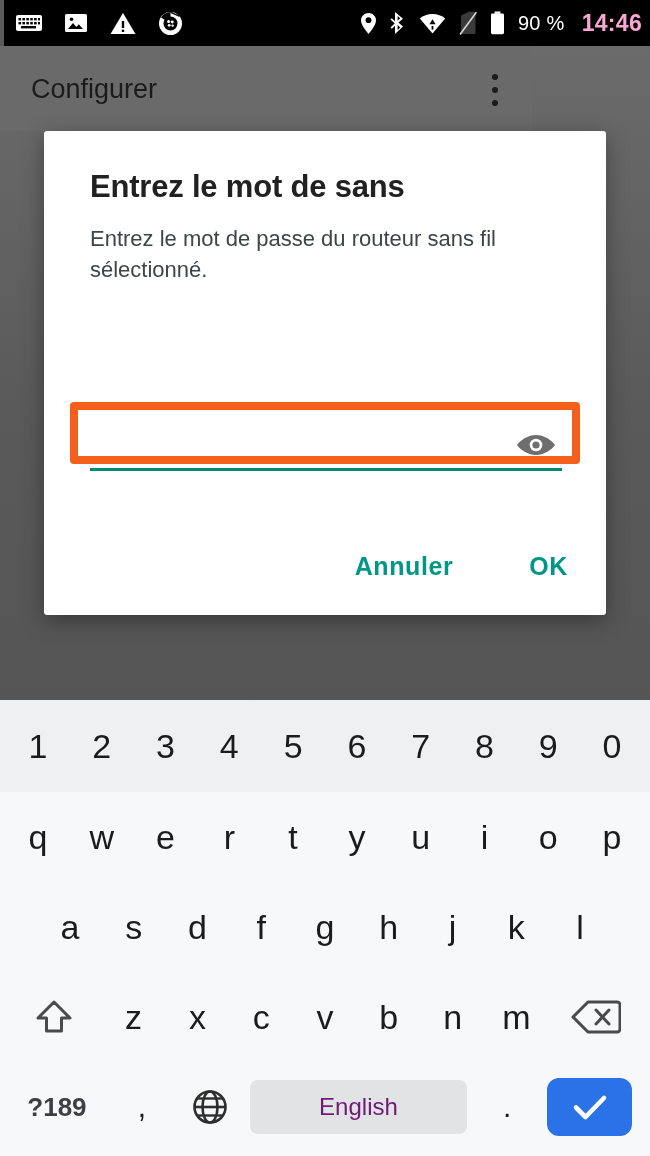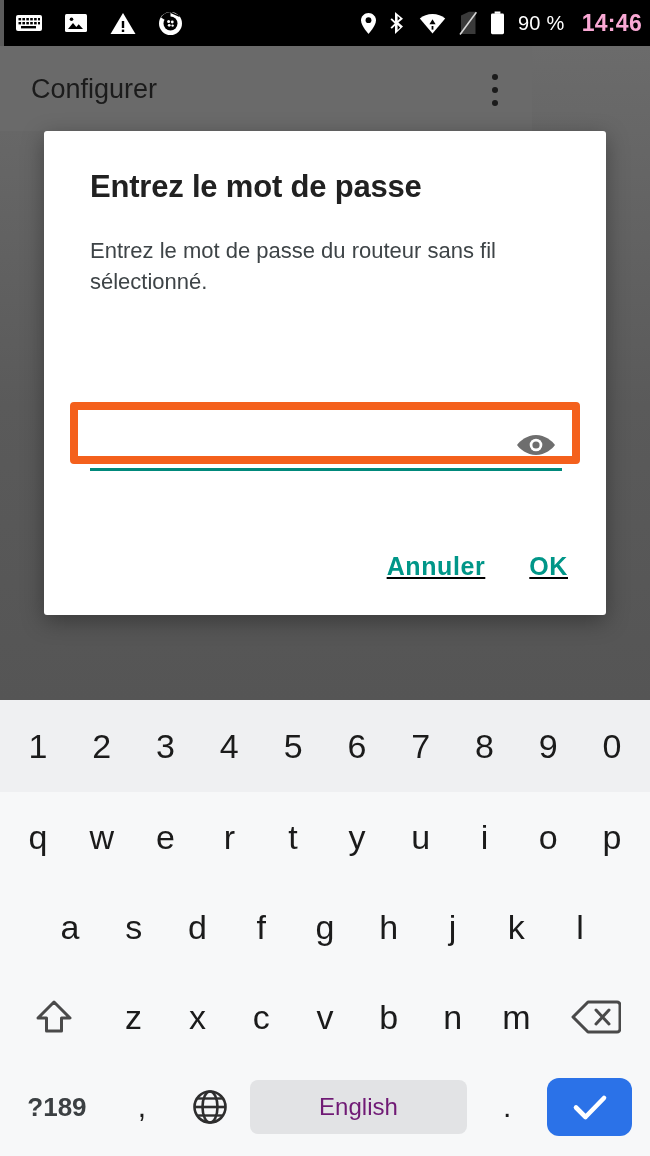--- a/index.html
+++ b/index.html
@@ -48,21 +48,21 @@
   .dialog{
     position:absolute; left:44px; top:131px; width:562px; height:484px;
     background:#fff; border-radius:3px;
     box-shadow:0 6px 22px rgba(0,0,0,.35);
   }
   .dlg-title{
     position:absolute; left:46px; top:38px;
     font-size:31px; font-weight:bold; color:#212121; letter-spacing:-.2px;
   }
   .dlg-body{
-    position:absolute; left:46px; top:104px; width:470px;
+    position:absolute; left:46px; top:92px; width:470px;
     font-size:22px; line-height:31px; color:#3e4447;
   }
 
   
   .field-wrap{ position:absolute; left:46px; top:272px; width:472px; height:72px; }
   .field{
     position:absolute; left:0; top:18px; width:472px; height:50px;
     border-bottom:3px solid #00897b;
     display:flex; align-items:center;
   }
@@ -76,21 +76,21 @@
     cursor:pointer;
   }
   
   .annot{
     position:absolute; left:70px; top:402px; width:510px; height:62px;
     border:8px solid #f4601c; border-radius:4px; pointer-events:none;
   }
 
   
   .dlg-actions{
-    position:absolute; right:20px; bottom:22px; display:flex; align-items:flex-end; gap:8px;text-decoration:underline;
+    position:absolute; right:20px; bottom:22px; display:flex; align-items:flex-end; gap:40px;
   }
   .dlg-btn{
     background:transparent; border:0; cursor:pointer;
     font-family:"Liberation Sans", sans-serif;
     font-size:25px; font-weight:bold; color:#009688;
     letter-spacing:.6px; padding:12px 18px;
   }
 
   
   .keyboard{
@@ -223,21 +223,21 @@
   <div class="appbar">
     <div class="appbar-title">Configurer</div>
     <div class="overflow">
       <i></i>
         <i></i>
         <i></i>
     </div>
   </div>
 
   <div class="dialog">
-    <div class="dlg-title">Entrez le mot de passe</div>
+    <div class="dlg-title">Entrez le mot de sans</div>
     <div class="dlg-body">Entrez le mot de passe du routeur sans fil sélectionné.</div>
 
     <div class="field-wrap">
       <div class="field">
         <input class="field-input" type="password" value="" placeholder="" style="">
         <span class="eye">
           <svg width="40" height="26" viewBox="0 0 40 26">
             <path d="M20 3C11 3 3.6 9.2 1 13c2.6 3.8 10 10 19 10s16.4-6.2 19-10C36.4 9.2 29 3 20 3z" fill="#6e6e6e"></path>
             <circle cx="20" cy="13" r="6.3" fill="#fff"></circle>
             <circle cx="20" cy="13" r="3.6" fill="#6e6e6e"></circle>

